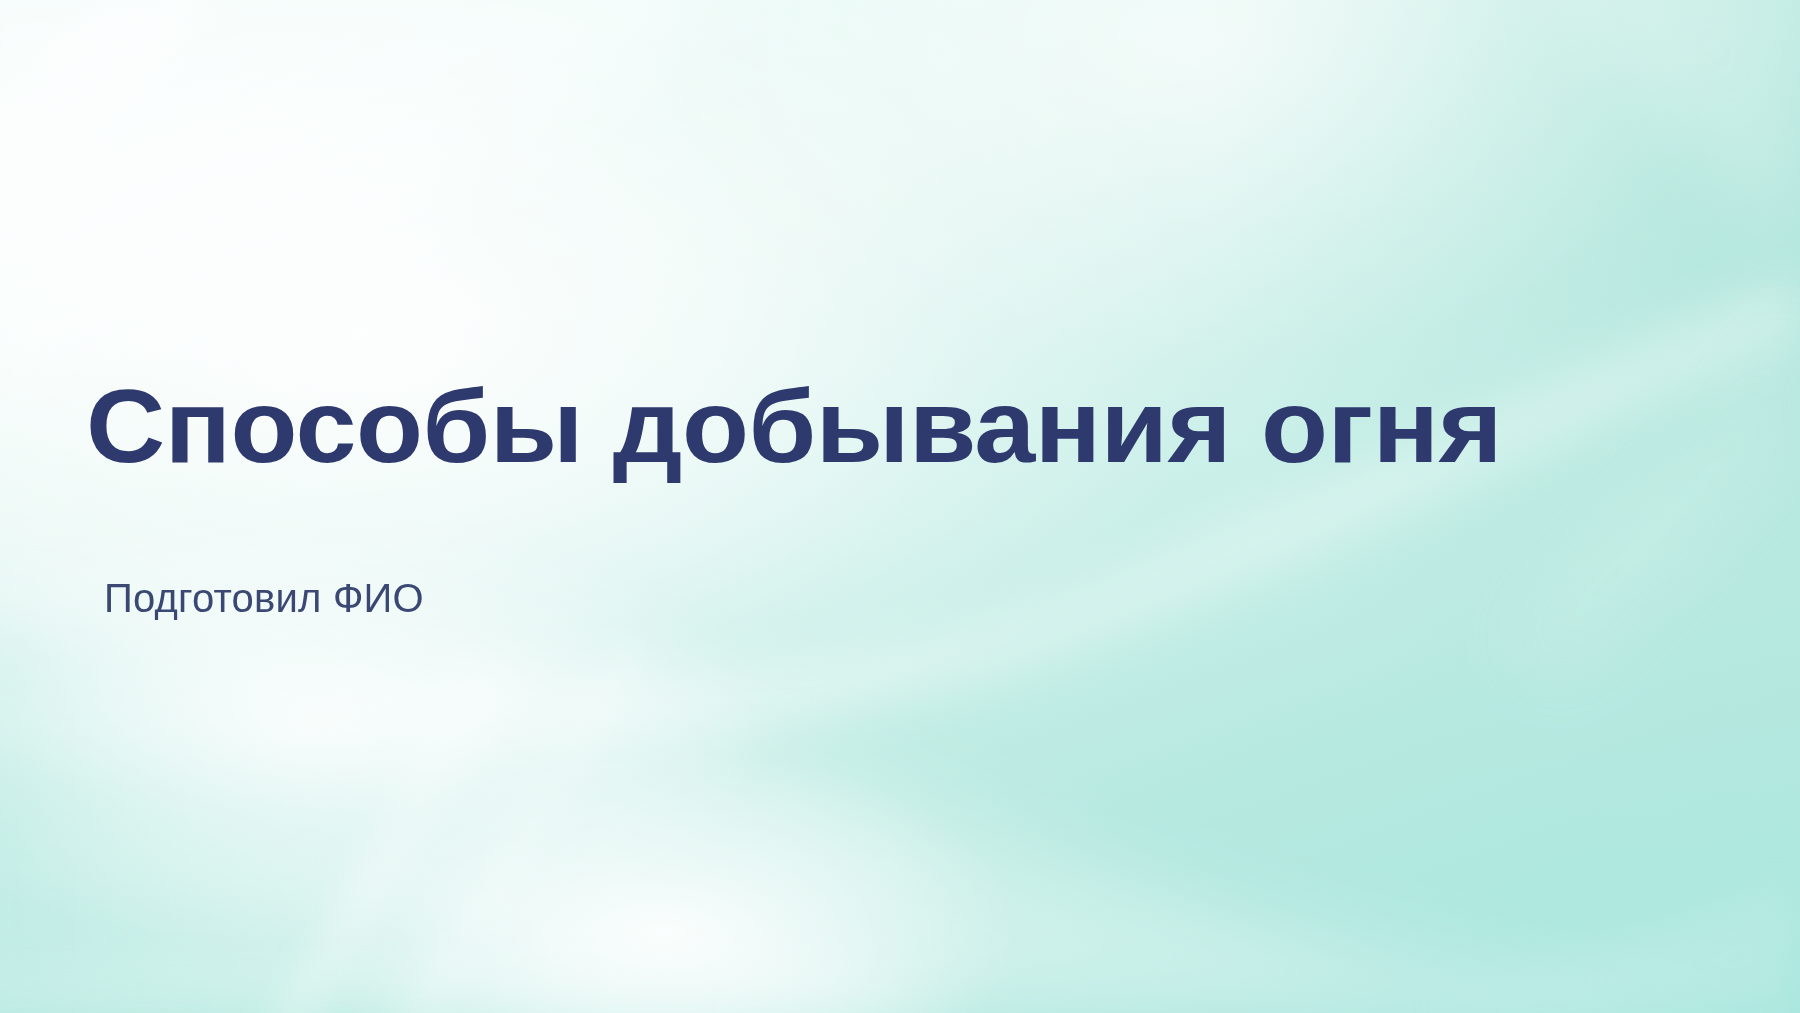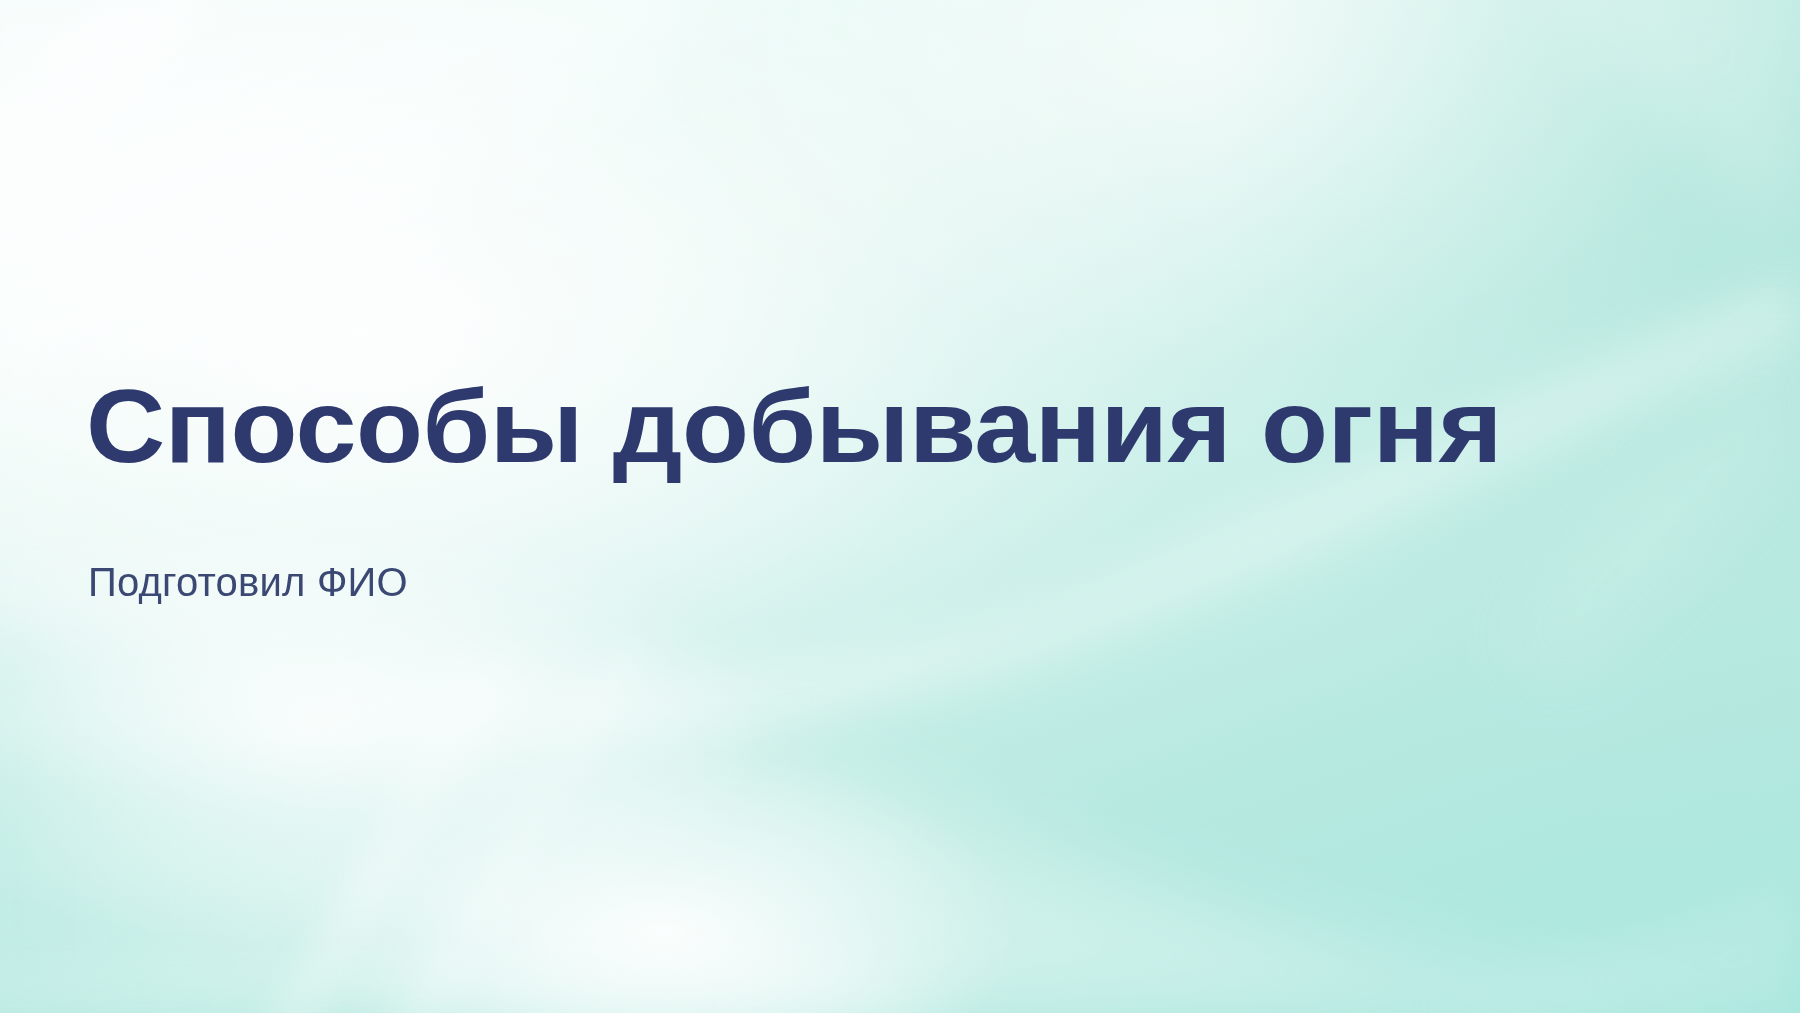--- a/index.html
+++ b/index.html
@@ -117,21 +117,21 @@
     color: #2e3a6e;
     white-space: nowrap;
     transform: scaleX(1.055);
     transform-origin: left center;
   }
 
   .slide-subtitle {
     position: absolute;
     left: 2px;
     top: 558px;
-    margin: 0;
+    margin: 16px;
     font-size: 40px;
     line-height: 1.2;
     font-weight: 400;
     letter-spacing: 0.2px;
     color: #3b4874;
     white-space: nowrap;
   }
 </style>
 </head>
 <body>

